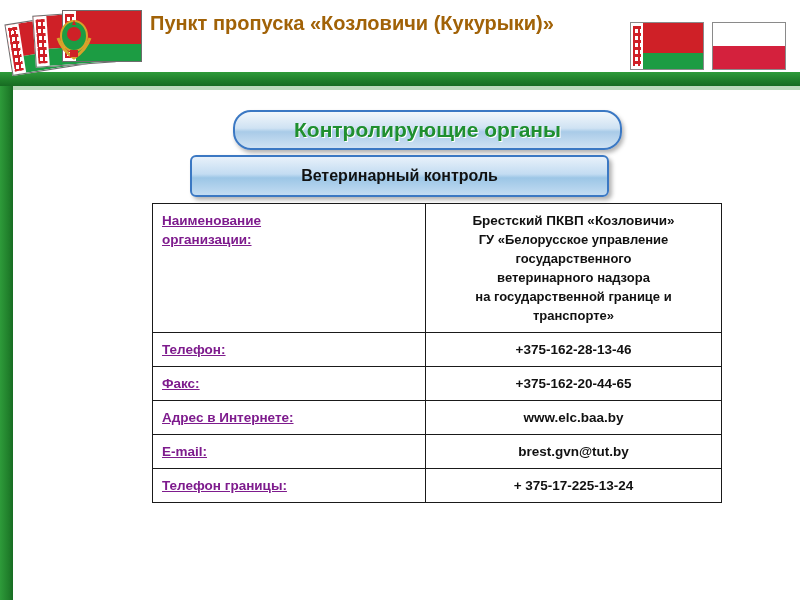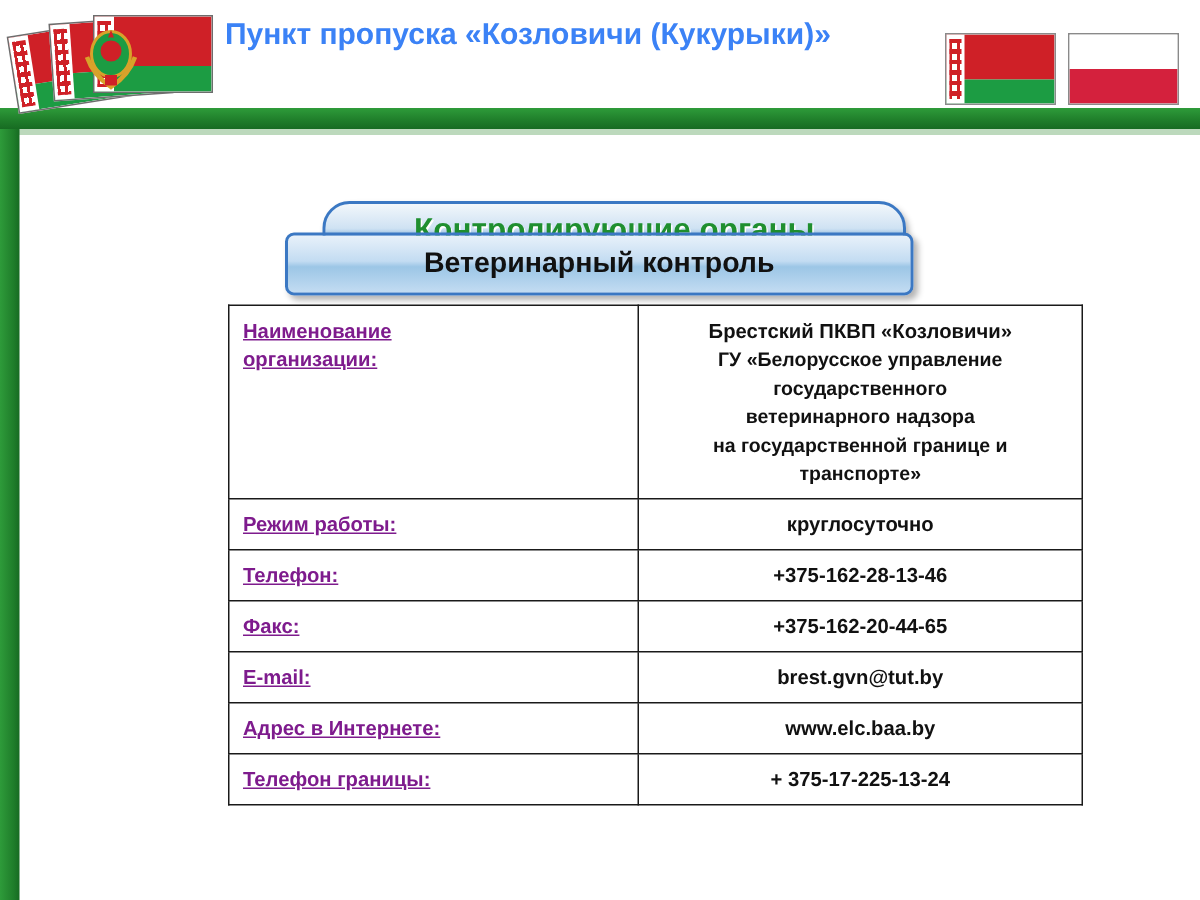--- a/index.html
+++ b/index.html
@@ -98,21 +98,21 @@
     width: 44px;
     height: 48px;
     z-index: 5;
   }
 
   .header-title {
     position: absolute;
     left: 150px;
     top: 8px;
     width: 520px;
-    color: #3b82f6;
+    color: #a16207;
     font-size: 20px;
     font-weight: bold;
     line-height: 30px;
   }
   .header-title .l1 { display: block; }
   .header-title .l2 { display: block; }
 
   
   .flag-by-small {
     position: absolute;
@@ -142,32 +142,31 @@
     left: 0;
     top: 86px;
     width: 13px;
     height: 514px;
     background: linear-gradient(to right, #2e9b3a 0%, #1f7d2a 70%, #176b22 100%);
   }
 
   
   .banner-organs {
     position: absolute;
-    left: 215px;
+    left: 233px;
     top: 110px;
     width: 385px;
     height: 36px;
     border: 2px solid #3b78c3;
     border-radius: 18px;
     background: linear-gradient(to bottom, #f2f7fb 0%, #cfe2f3 45%, #a9cbe8 55%, #cfe2f3 100%);
     box-shadow: 2px 3px 4px rgba(0,0,0,0.30);
     display: flex;
     align-items: center;
     justify-content: center;
-    margin-top: 24px;
   }
   .banner-organs span {
     color: #1f8f2f;
     font-size: 21px;
     font-weight: bold;
     text-shadow: 1px 1px 0 #ffffff;
   }
 
   .banner-vet {
     position: absolute;
@@ -178,21 +177,21 @@
     border: 2px solid #3b78c3;
     border-radius: 6px;
     background: linear-gradient(to bottom, #e8f1fa 0%, #c3dcf2 45%, #9cc6e6 55%, #c3dcf2 100%);
     box-shadow: 3px 3px 4px rgba(0,0,0,0.30);
     display: flex;
     align-items: center;
     justify-content: center;
   }
   .banner-vet span {
     color: #111111;
-    font-size: 19px;
+    font-size: 16px;
     font-weight: bold;
   }
 
   
   .info-table {
     position: absolute;
     left: 120px;
     top: 203px;
     width: 570px;
     border-collapse: collapse;
@@ -294,28 +293,20 @@
         <u>организации:</u>
       </td>
       <td class="value">
         <span class="val-line">Брестский ПКВП «Козловичи»</span>
         <span class="val-line sub">ГУ «Белорусское управление государственного</span>
         <span class="val-line sub">ветеринарного надзора</span>
         <span class="val-line sub">на государственной границе и транспорте»</span>
       </td>
     </tr>
 
-    <tr>
-      <td class="label">
-        <u>Режим работы:</u>
-      </td>
-      <td class="value">
-        <span class="val-line">круглосуточно</span>
-      </td>
-    </tr>
 
     <tr>
       <td class="label">
         <u>Телефон:</u>
       </td>
       <td class="value">
         <span class="val-line">+375-162-28-13-46</span>
       </td>
     </tr>
 
@@ -323,33 +314,33 @@
       <td class="label">
         <u>Факс:</u>
       </td>
       <td class="value">
         <span class="val-line">+375-162-20-44-65</span>
       </td>
     </tr>
 
     <tr>
       <td class="label">
+        <u>Адрес в Интернете:</u>
+      </td>
+      <td class="value">
+        <span class="val-line">www.elc.baa.by</span>
+      </td>
+    </tr>
+
+    <tr>
+      <td class="label">
         <u>E-mail:</u>
       </td>
       <td class="value">
         <span class="val-line">brest.gvn@tut.by</span>
-      </td>
-    </tr>
-
-    <tr>
-      <td class="label">
-        <u>Адрес в Интернете:</u>
-      </td>
-      <td class="value">
-        <span class="val-line">www.elc.baa.by</span>
       </td>
     </tr>
 
     <tr>
       <td class="label">
         <u>Телефон границы:</u>
       </td>
       <td class="value">
         <span class="val-line">+ 375-17-225-13-24</span>
       </td>

